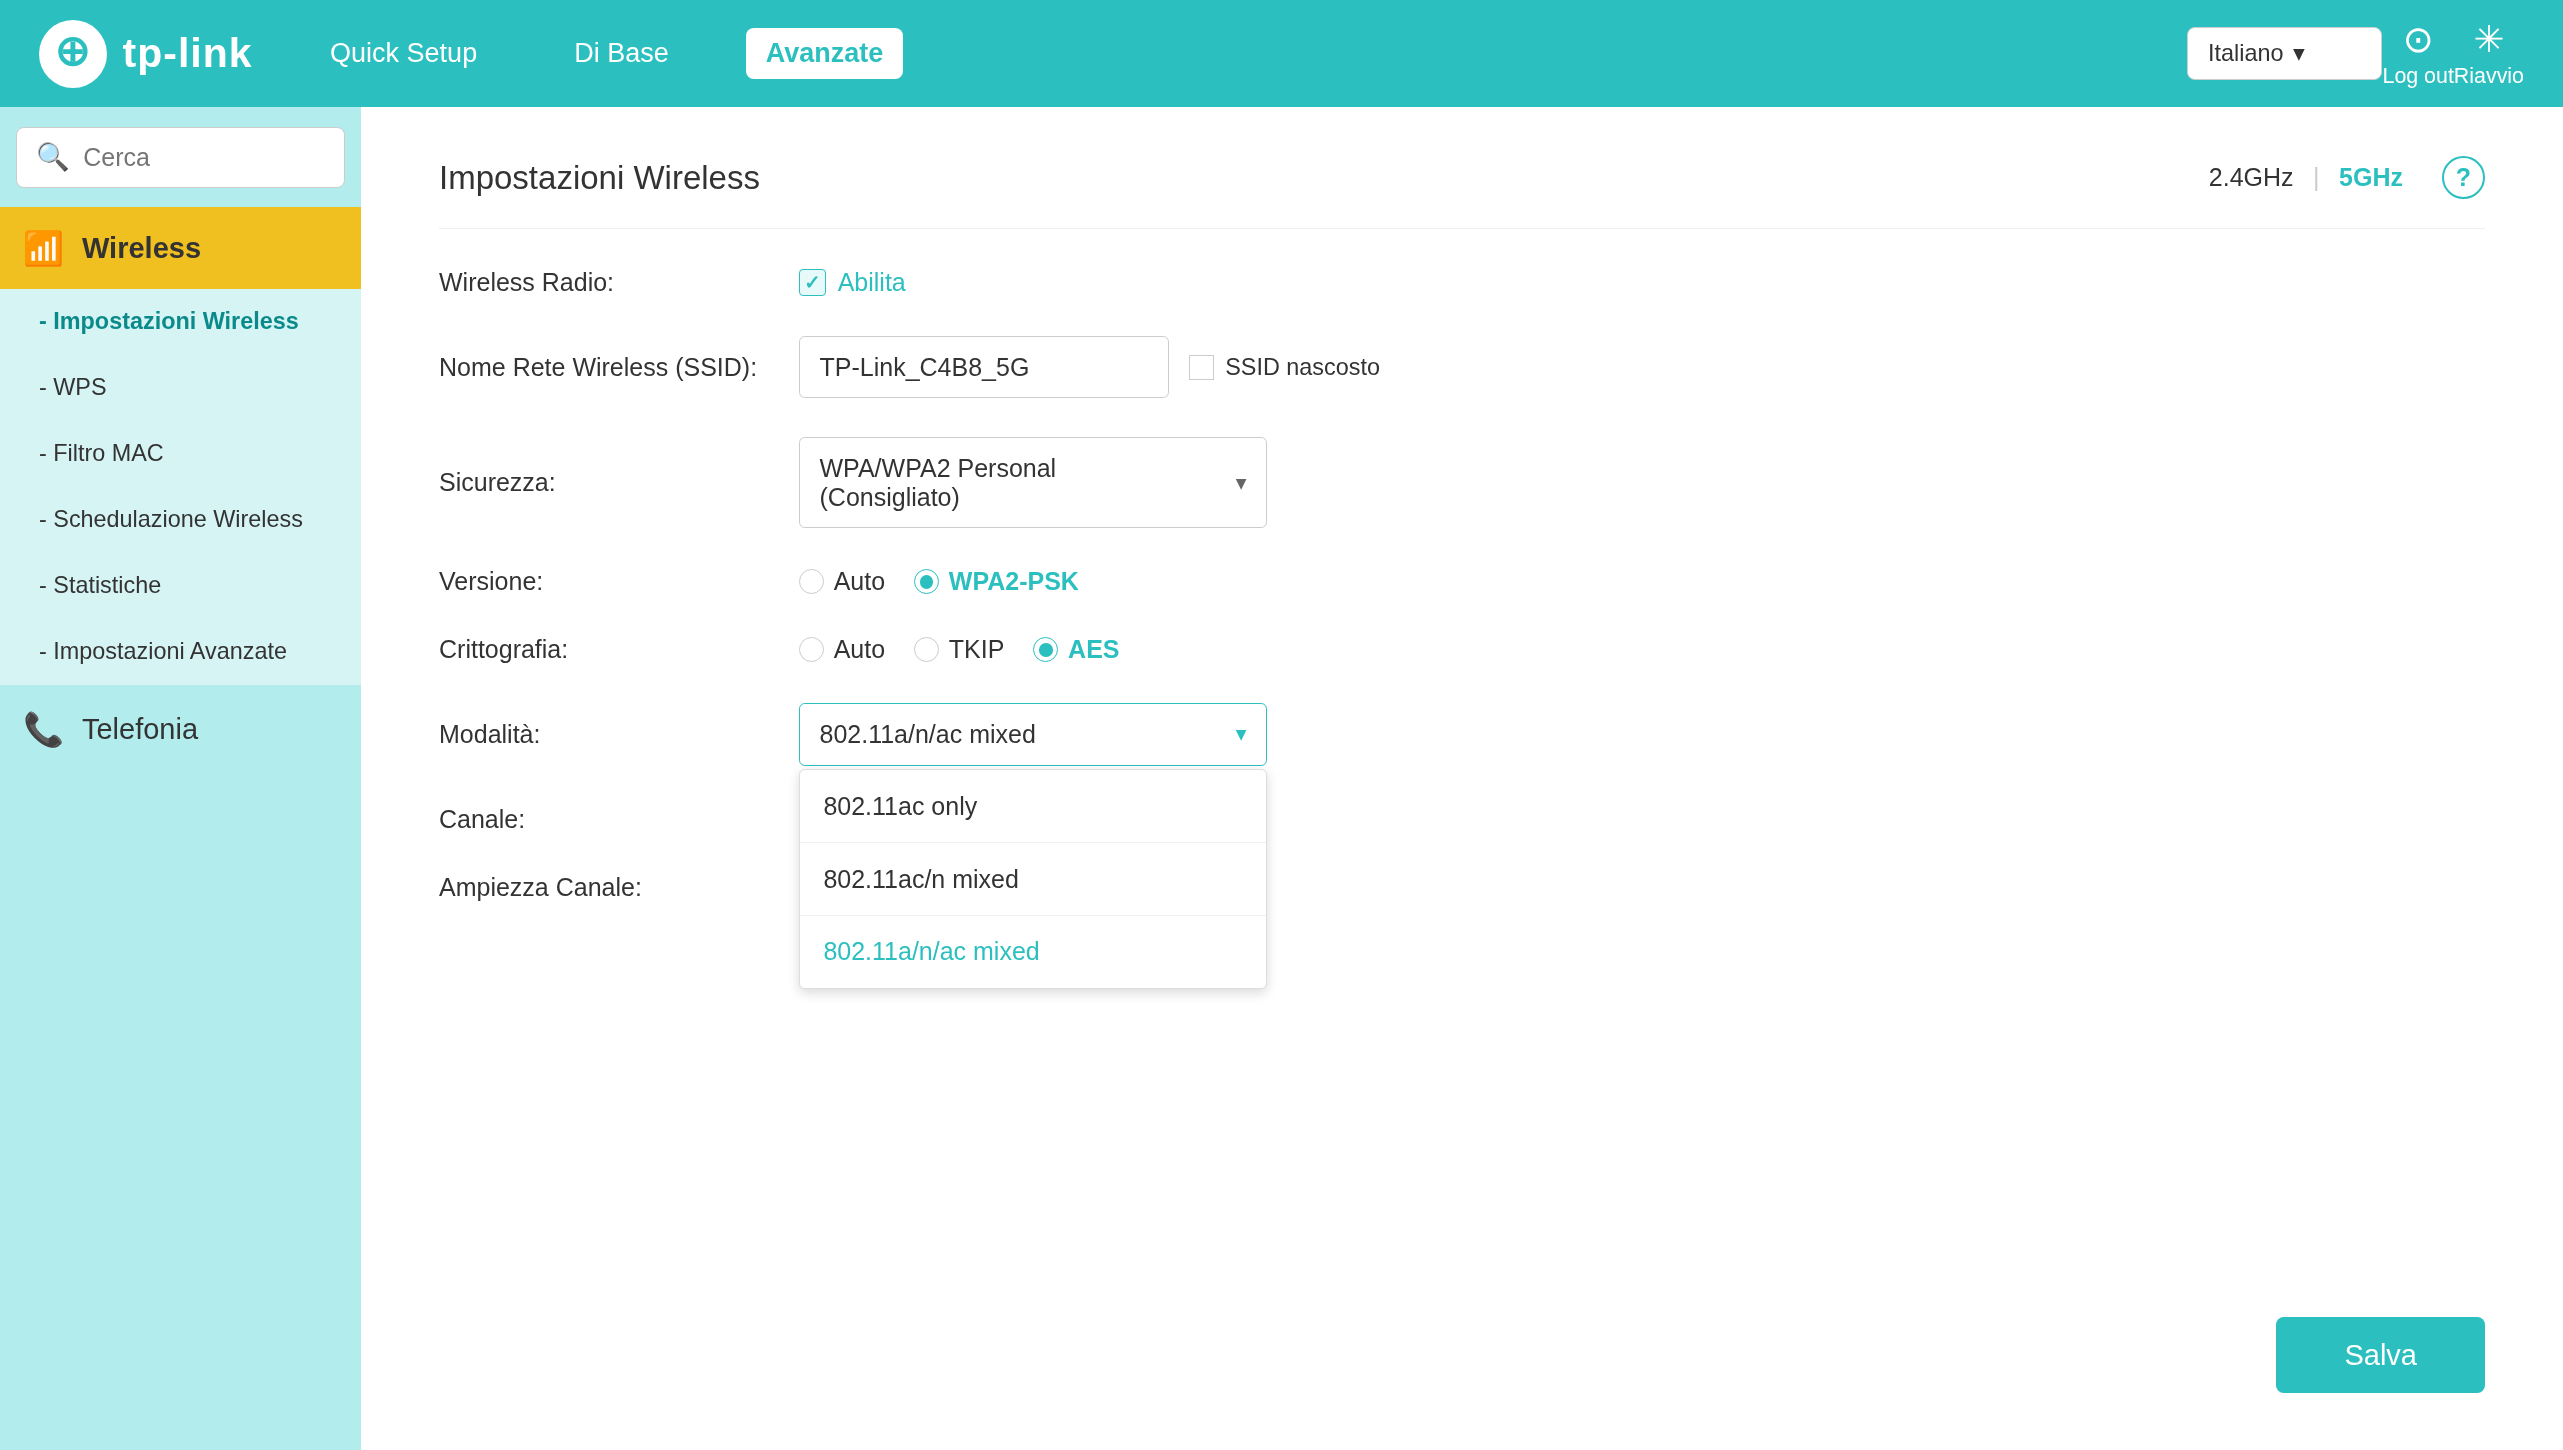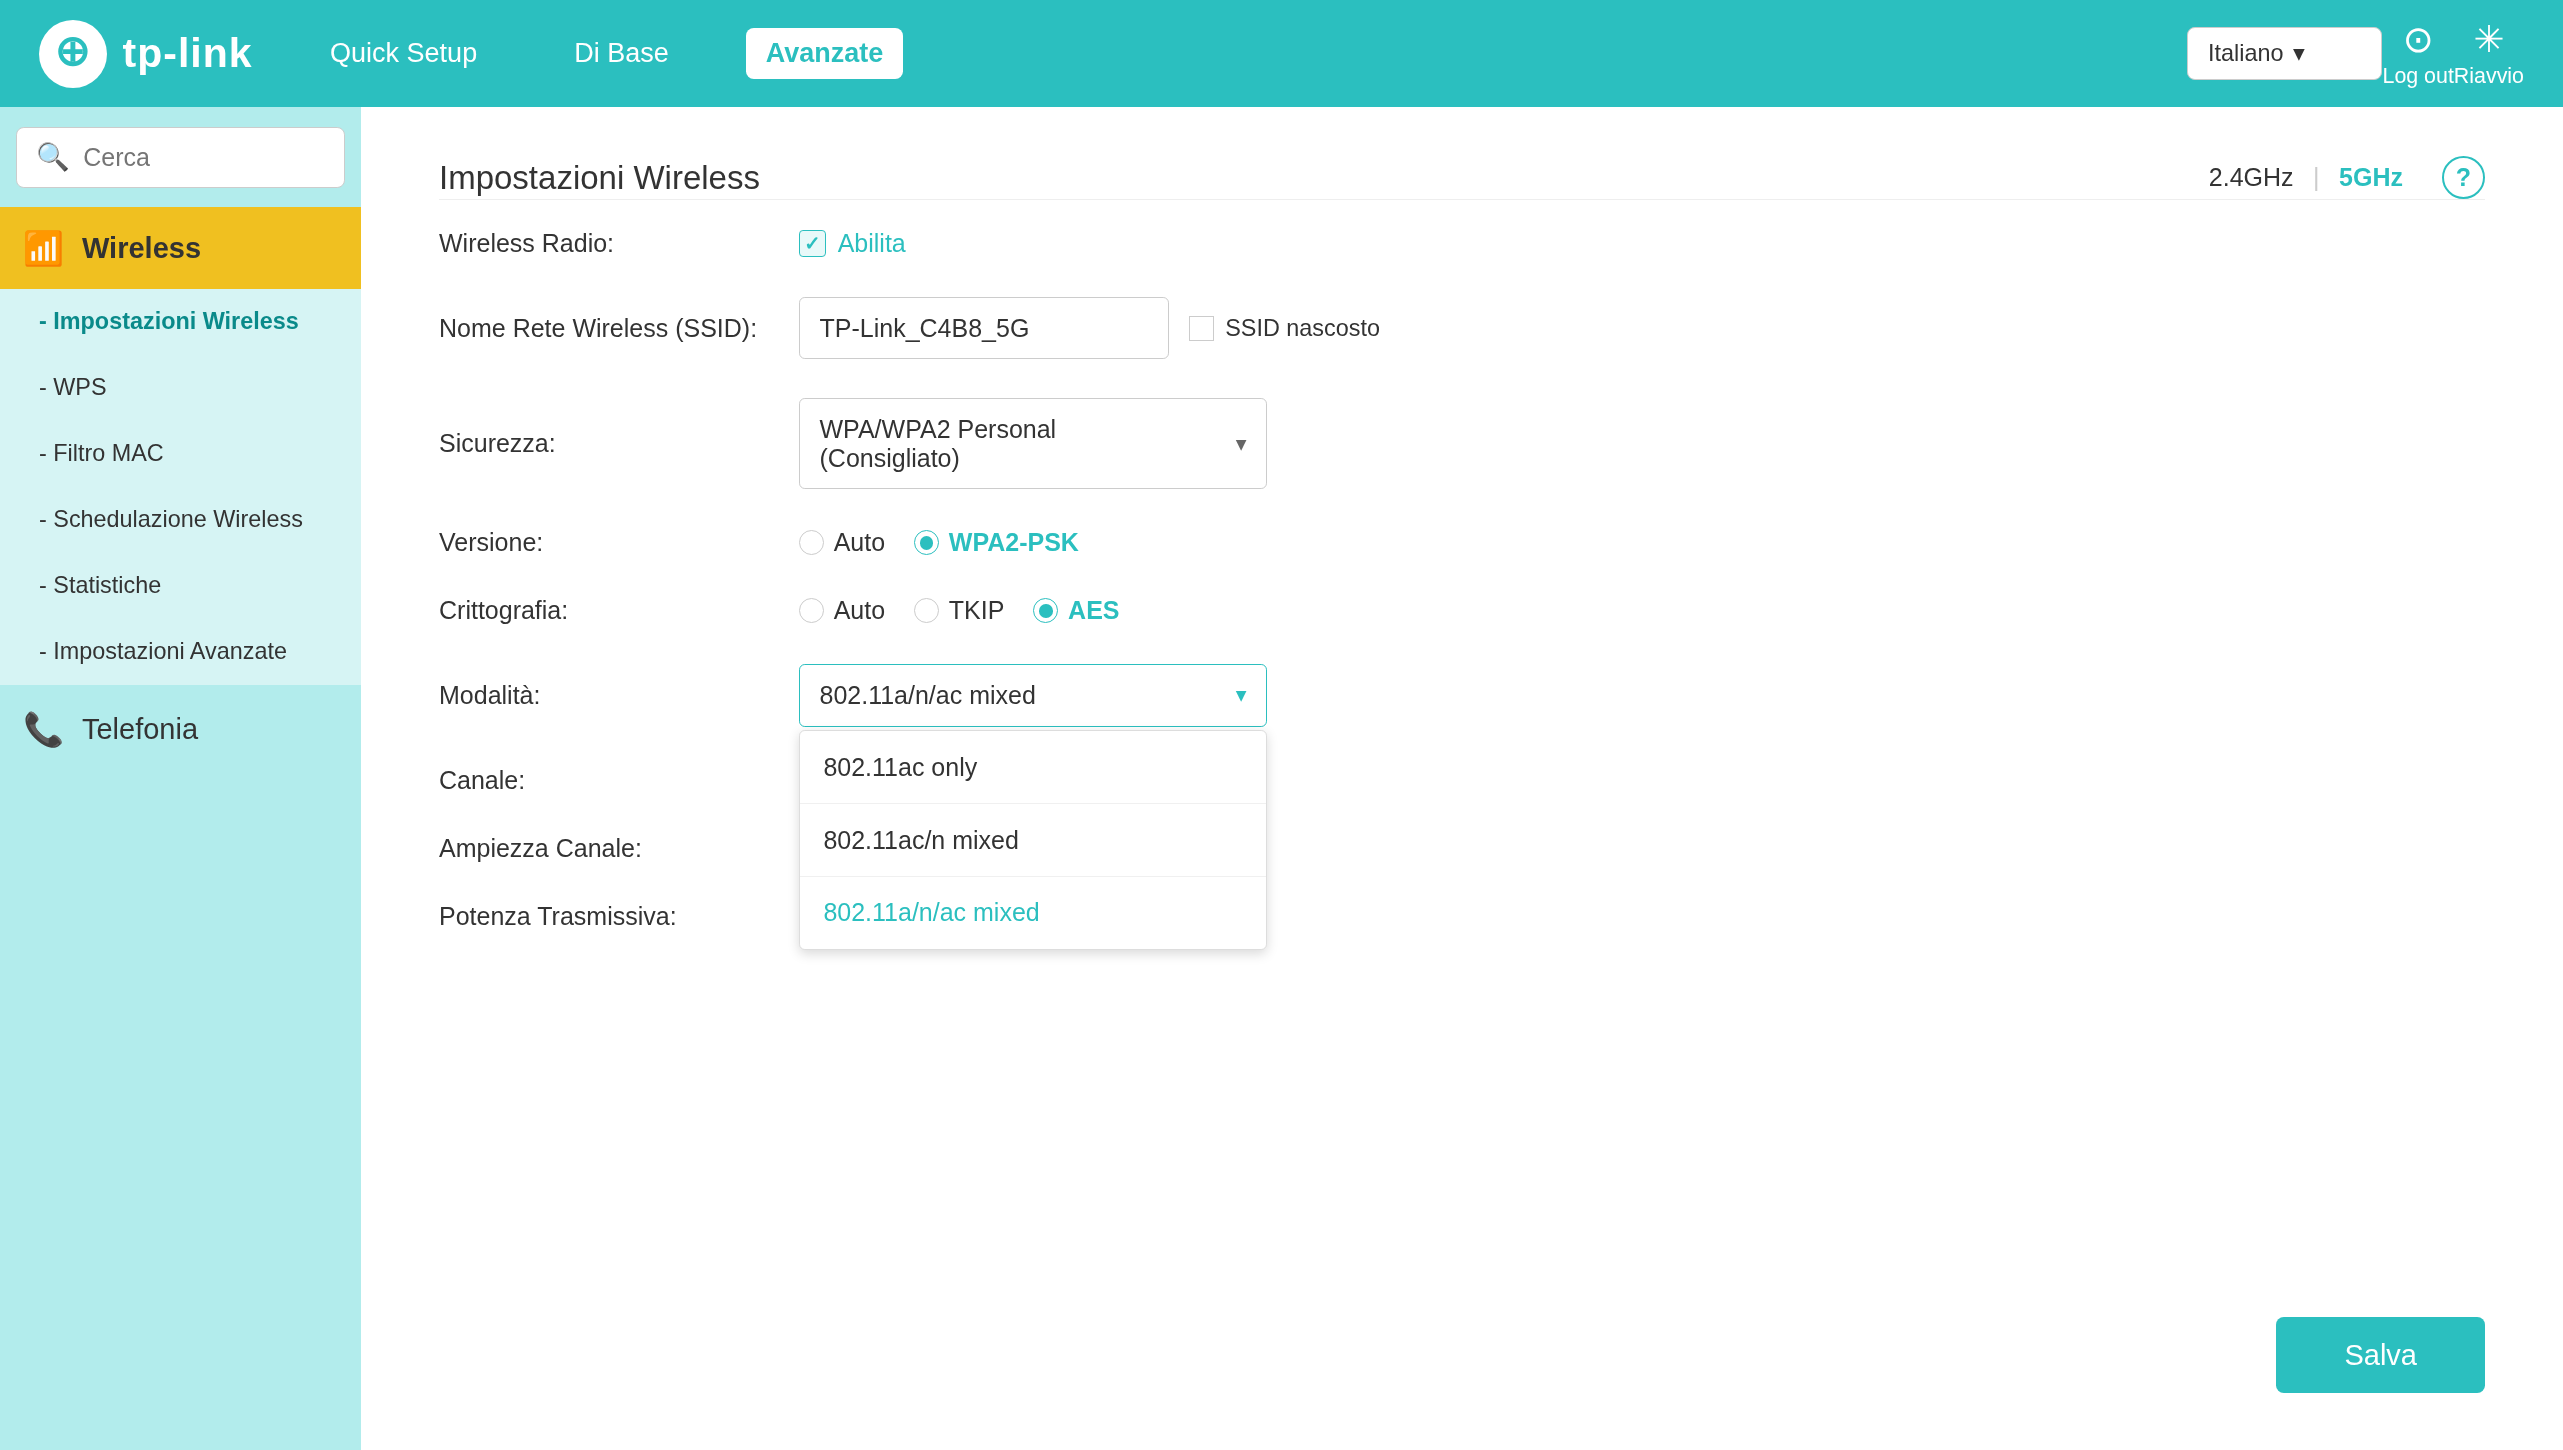--- a/index.html
+++ b/index.html
@@ -171,21 +171,22 @@
       padding: 49px 78px;
       position: relative;
       overflow-y: auto;
     }
 
     .page-header {
       display: flex;
       align-items: center;
       justify-content: space-between;
       border-bottom: 1.9px solid #eee;
-      margin-bottom: 29px;
+      padding-bottom: 29px;
+      margin-bottom: 39px;
     }
     .page-title {
       font-size: 33px;
       color: #333;
       font-weight: normal;
     }
     .freq-selector {
       display: flex;
       align-items: center;
       gap: 19.5px;
@@ -576,21 +577,17 @@
     <div class="form-row">
       <span class="form-label">Canale:</span>
       <div class="form-controls"></div>
     </div>
 
     <div class="form-row">
       <span class="form-label">Ampiezza Canale:</span>
       <div class="form-controls"></div>
     </div>
 
-    <div class="form-row">
-      <span class="form-label">Potenza Trasmissiva:</span>
-      <div class="form-controls"></div>
-    </div>
 
     <button class="save-button">Salva</button>
   </div>
 </div>
 
 
 </body></html>

